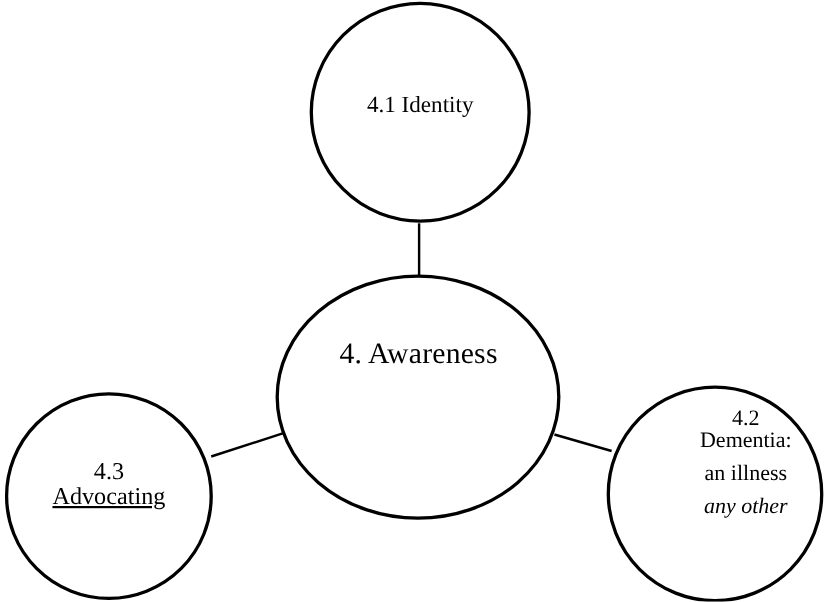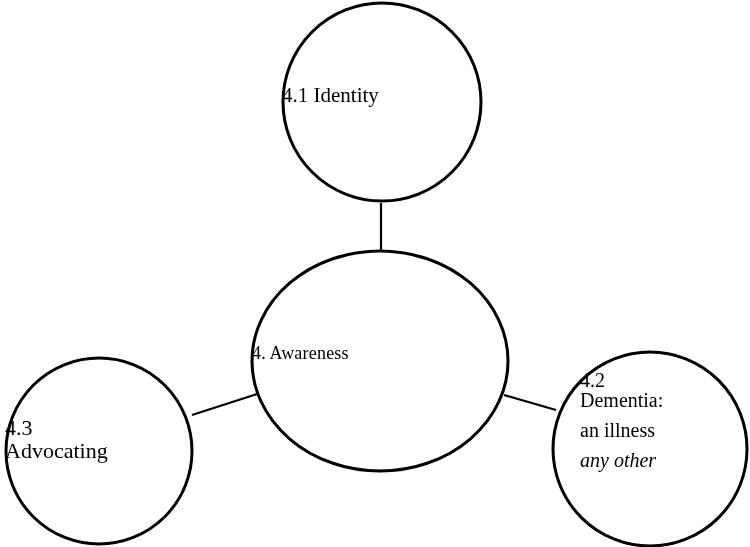--- a/index.html
+++ b/index.html
@@ -31,49 +31,51 @@
     fill: #ffffff;
     stroke: #000000;
   }
   .connector {
     stroke: #000000;
     stroke-width: 2.2;
     stroke-linecap: butt;
   }
   .node-label {
     position: absolute;
+    text-align: center;
     color: #000000;
     font-family: "Liberation Serif", "DejaVu Serif", serif;
     line-height: 1.02;
     white-space: nowrap;
     pointer-events: none;
     -webkit-font-smoothing: antialiased;
   }
   #label-center {
     left: 252px;
-    top: 344px;
+    top: 308px;
     width: 257px;
-    font-size: 18px;
+    font-size: 27px;
     letter-spacing: 0.2px;
   }
   #label-top {
     left: 282px;
     top: 85px;
     width: 200px;
     font-size: 21px;
   }
   #label-left {
     left: 5px;
     top: 417px;
     width: 188px;
     font-size: 22px;
   }
   #label-left .line-b {
     display: block;
     margin-top: 1px;
+    text-decoration: underline;
   }
   #label-right {
     left: 580px;
     top: 370px;
     width: 196px;
     font-size: 20px;
   }
   #label-right .ln {
     display: block;
   }

